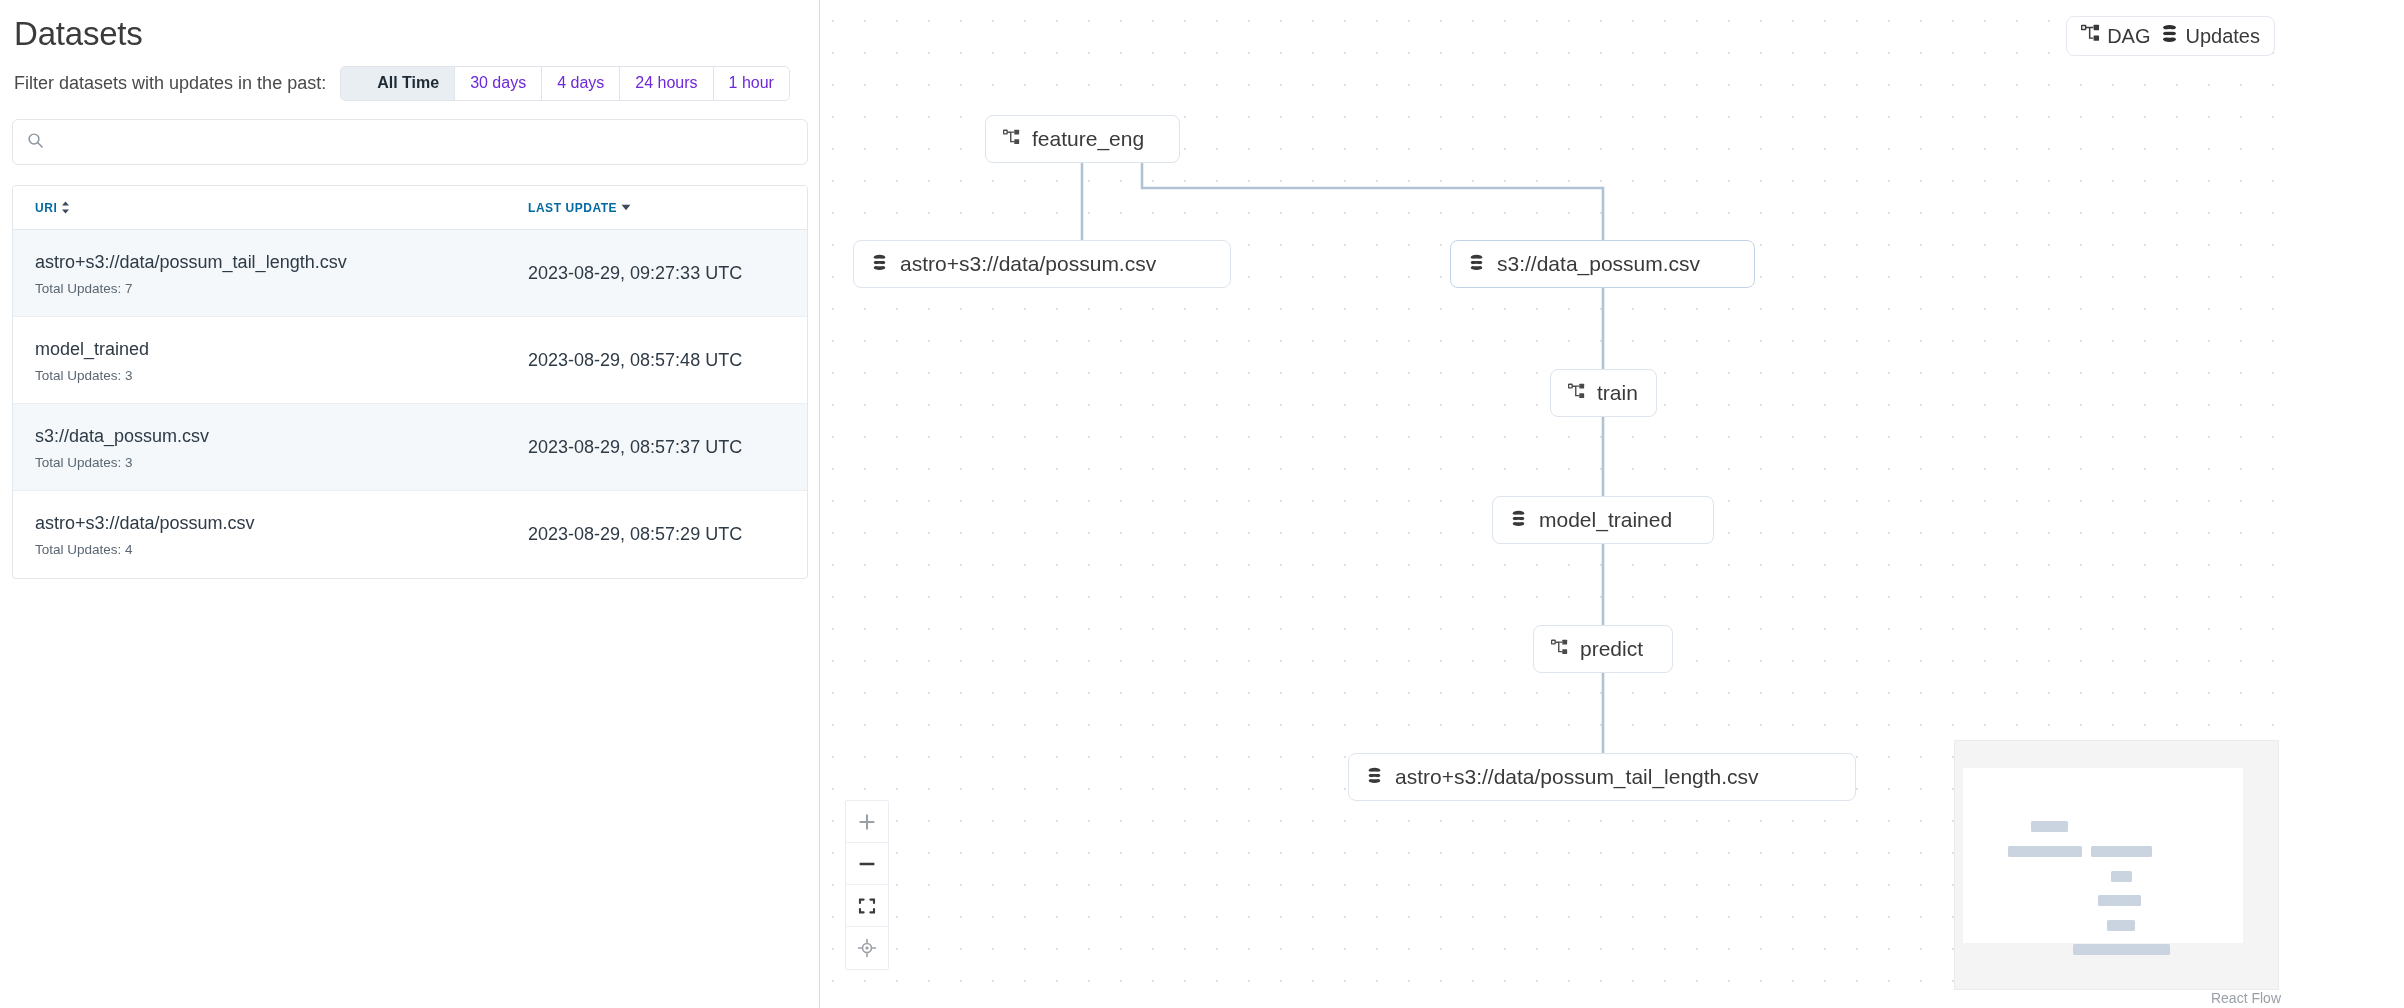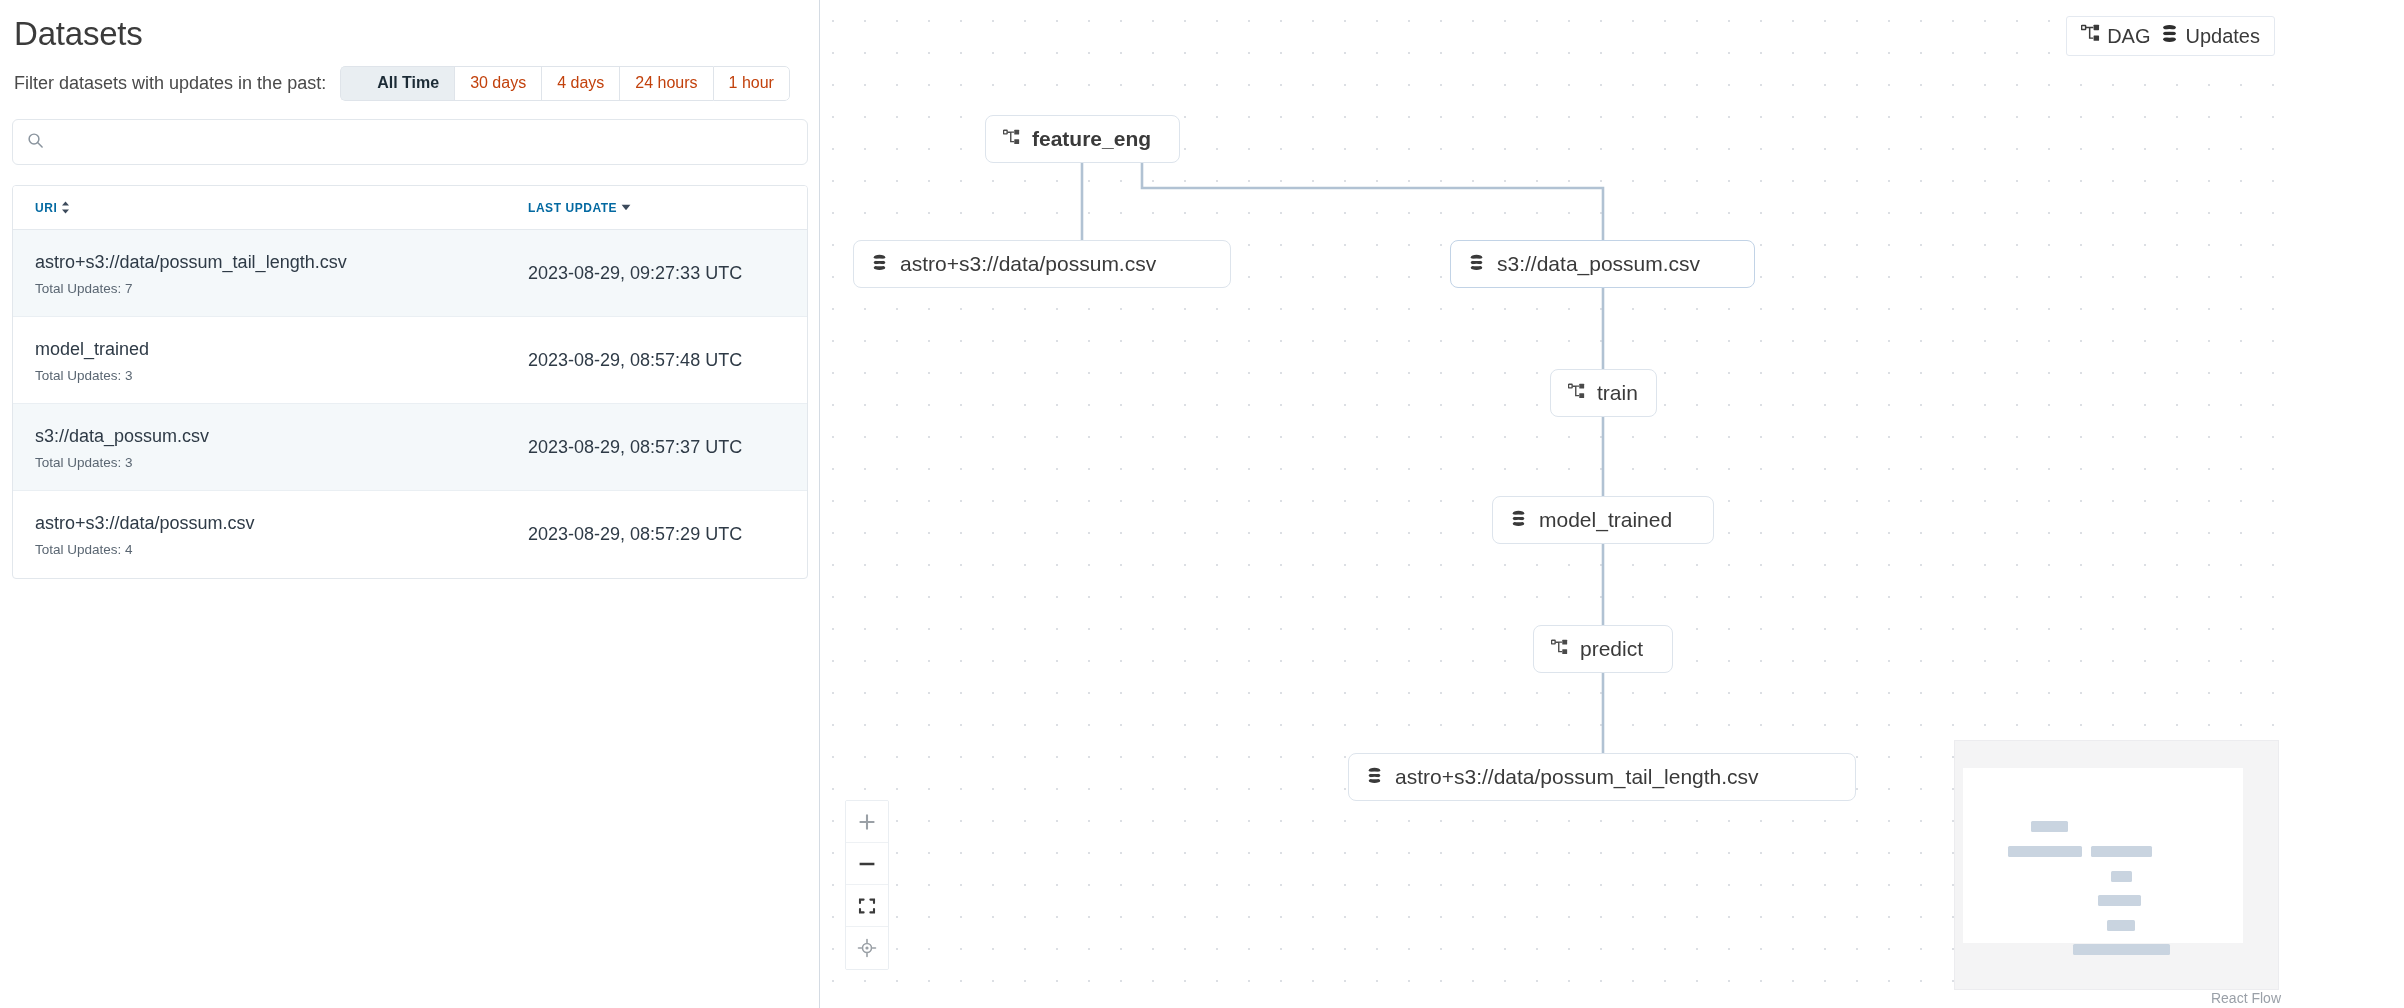--- a/index.html
+++ b/index.html
@@ -57,21 +57,21 @@
     margin-right: 14px;
     white-space: nowrap;
   }
   .btn-group {
     display: flex;
     border-radius: 5px;
     overflow: hidden;
   }
   .btn-group .seg {
     font-size: 16px;
-    color: #c2410c;
+    color: #6d28d9;
     background: #ffffff;
     border: 1px solid #dfe4ea;
     border-right: none;
     padding: 7px 15px 8px 15px;
     line-height: 18px;
     cursor: pointer;
     white-space: nowrap;
   }
   .btn-group .seg:first-child { border-radius: 5px 0 0 5px; padding-left: 36px; }
   .btn-group .seg:last-child  { border-radius: 0 5px 5px 0; border-right: 1px solid #dfe4ea; }
@@ -172,21 +172,21 @@
     background-position: 12px 20px;
     overflow: hidden;
   }
 
   .legend {
     position: absolute;
     top: 16px;
     right: 14px;
     border: 1px solid #e4e9f0;
     background: #ffffff;
-    border-radius: 3px;
+    border-radius: 8px;
     padding: 7px 14px 8px 14px;
     display: flex;
     align-items: center;
     gap: 9px;
     z-index: 9;
   }
   .legend-item { display: flex; align-items: center; gap: 7px; }
   .legend-text { font-size: 20px; color: #3a3a3a; line-height: 22px; }
 
   .node {
@@ -390,21 +390,21 @@
             <ellipse cx="8" cy="8" rx="5.4" ry="2.2" fill="#2e2e2e"></ellipse>
             <ellipse cx="8" cy="12.9" rx="5.4" ry="2.2" fill="#2e2e2e"></ellipse>
             <ellipse cx="8" cy="5.4" rx="5.4" ry="1.2" fill="#ffffff"></ellipse>
             <ellipse cx="8" cy="10.4" rx="5.4" ry="1.2" fill="#ffffff"></ellipse>
           </svg>
         </span>
         <span class="legend-text">Updates</span>
       </div>
     </div>
 
-    <div class="node" style="left:165px; top:115px; width:195px;font-weight:bold;">
+    <div class="node" style="left:165px; top:115px; width:195px;">
       <span>
         <svg width="17" height="17" viewBox="0 0 16 16">
           <rect x="0.5" y="1.2" width="3.4" height="3.4" rx="0.4" fill="none" stroke="#4a4a4a" stroke-width="1.3"></rect>
           <rect x="10.6" y="0.6" width="4.6" height="4.6" rx="0.5" fill="#4a4a4a"></rect>
           <rect x="10.6" y="9.6" width="4.6" height="4.6" rx="0.5" fill="#4a4a4a"></rect>
           <path d="M4.2 3 H7.3 V11.9 H10.4 M7.3 2.9 H10.4" stroke="#4a4a4a" stroke-width="1.3" fill="none"></path>
         </svg>
       </span>
       <span class="node-label">feature_eng</span>
     </div>

